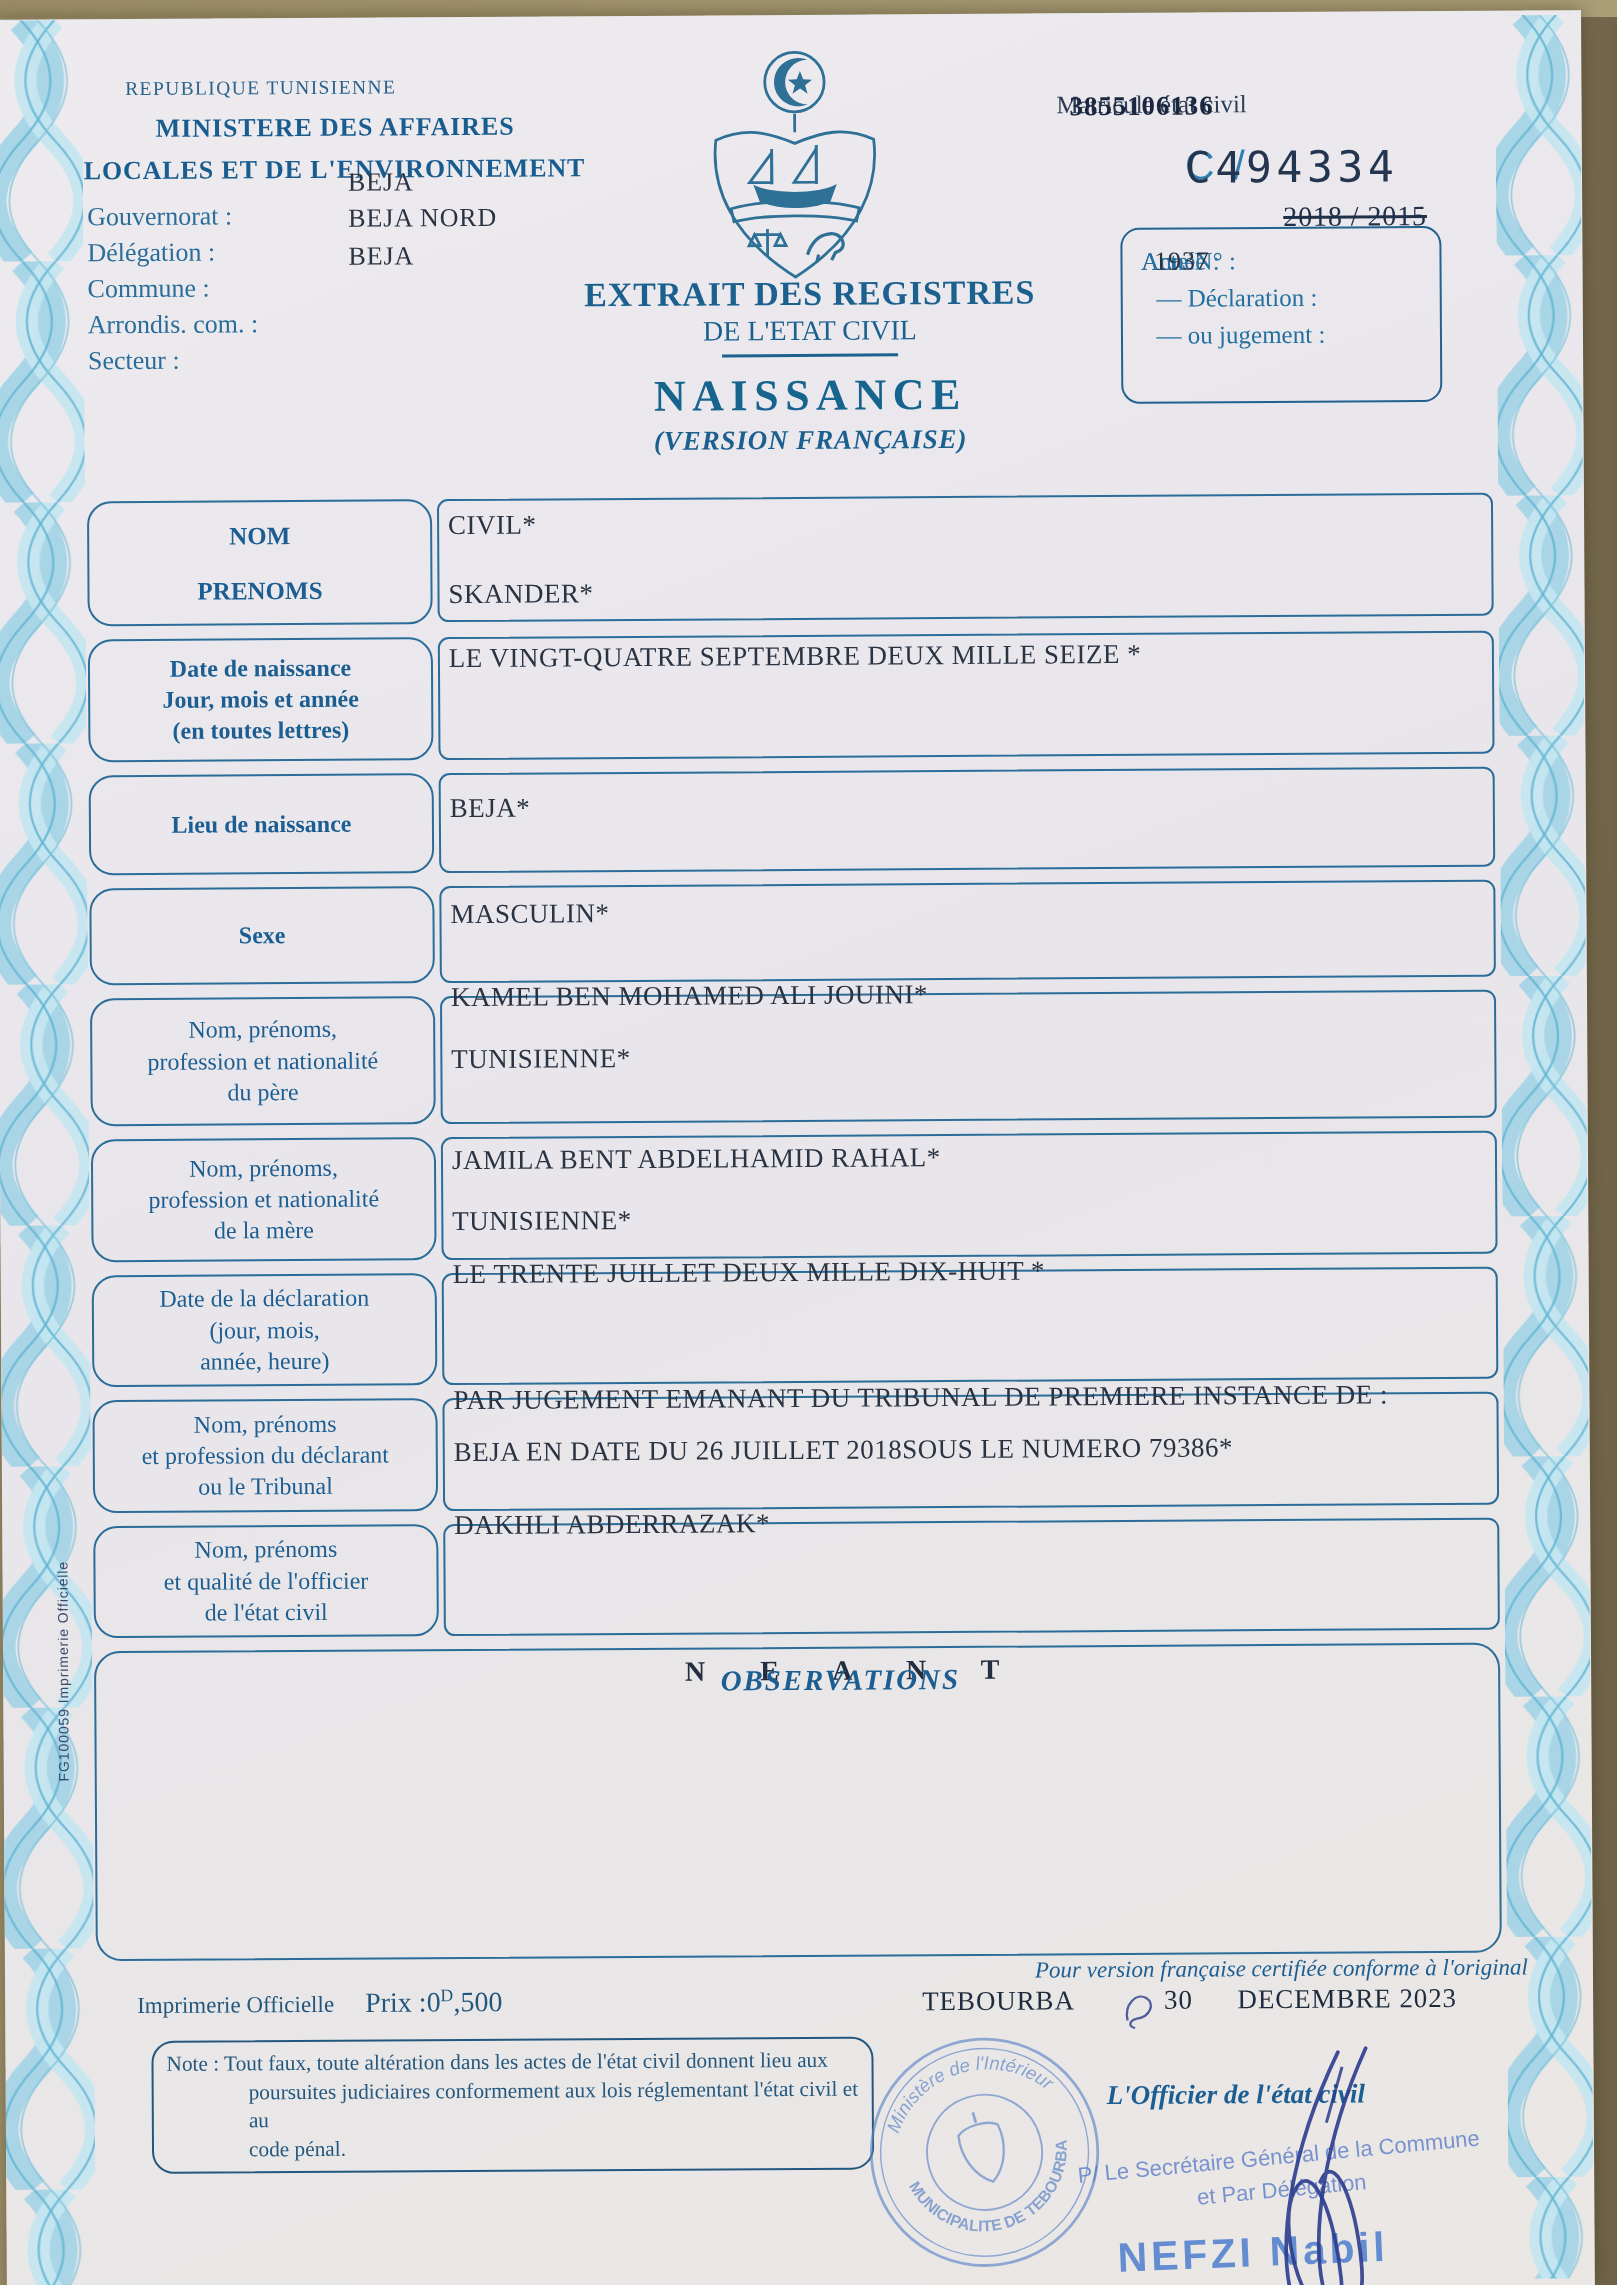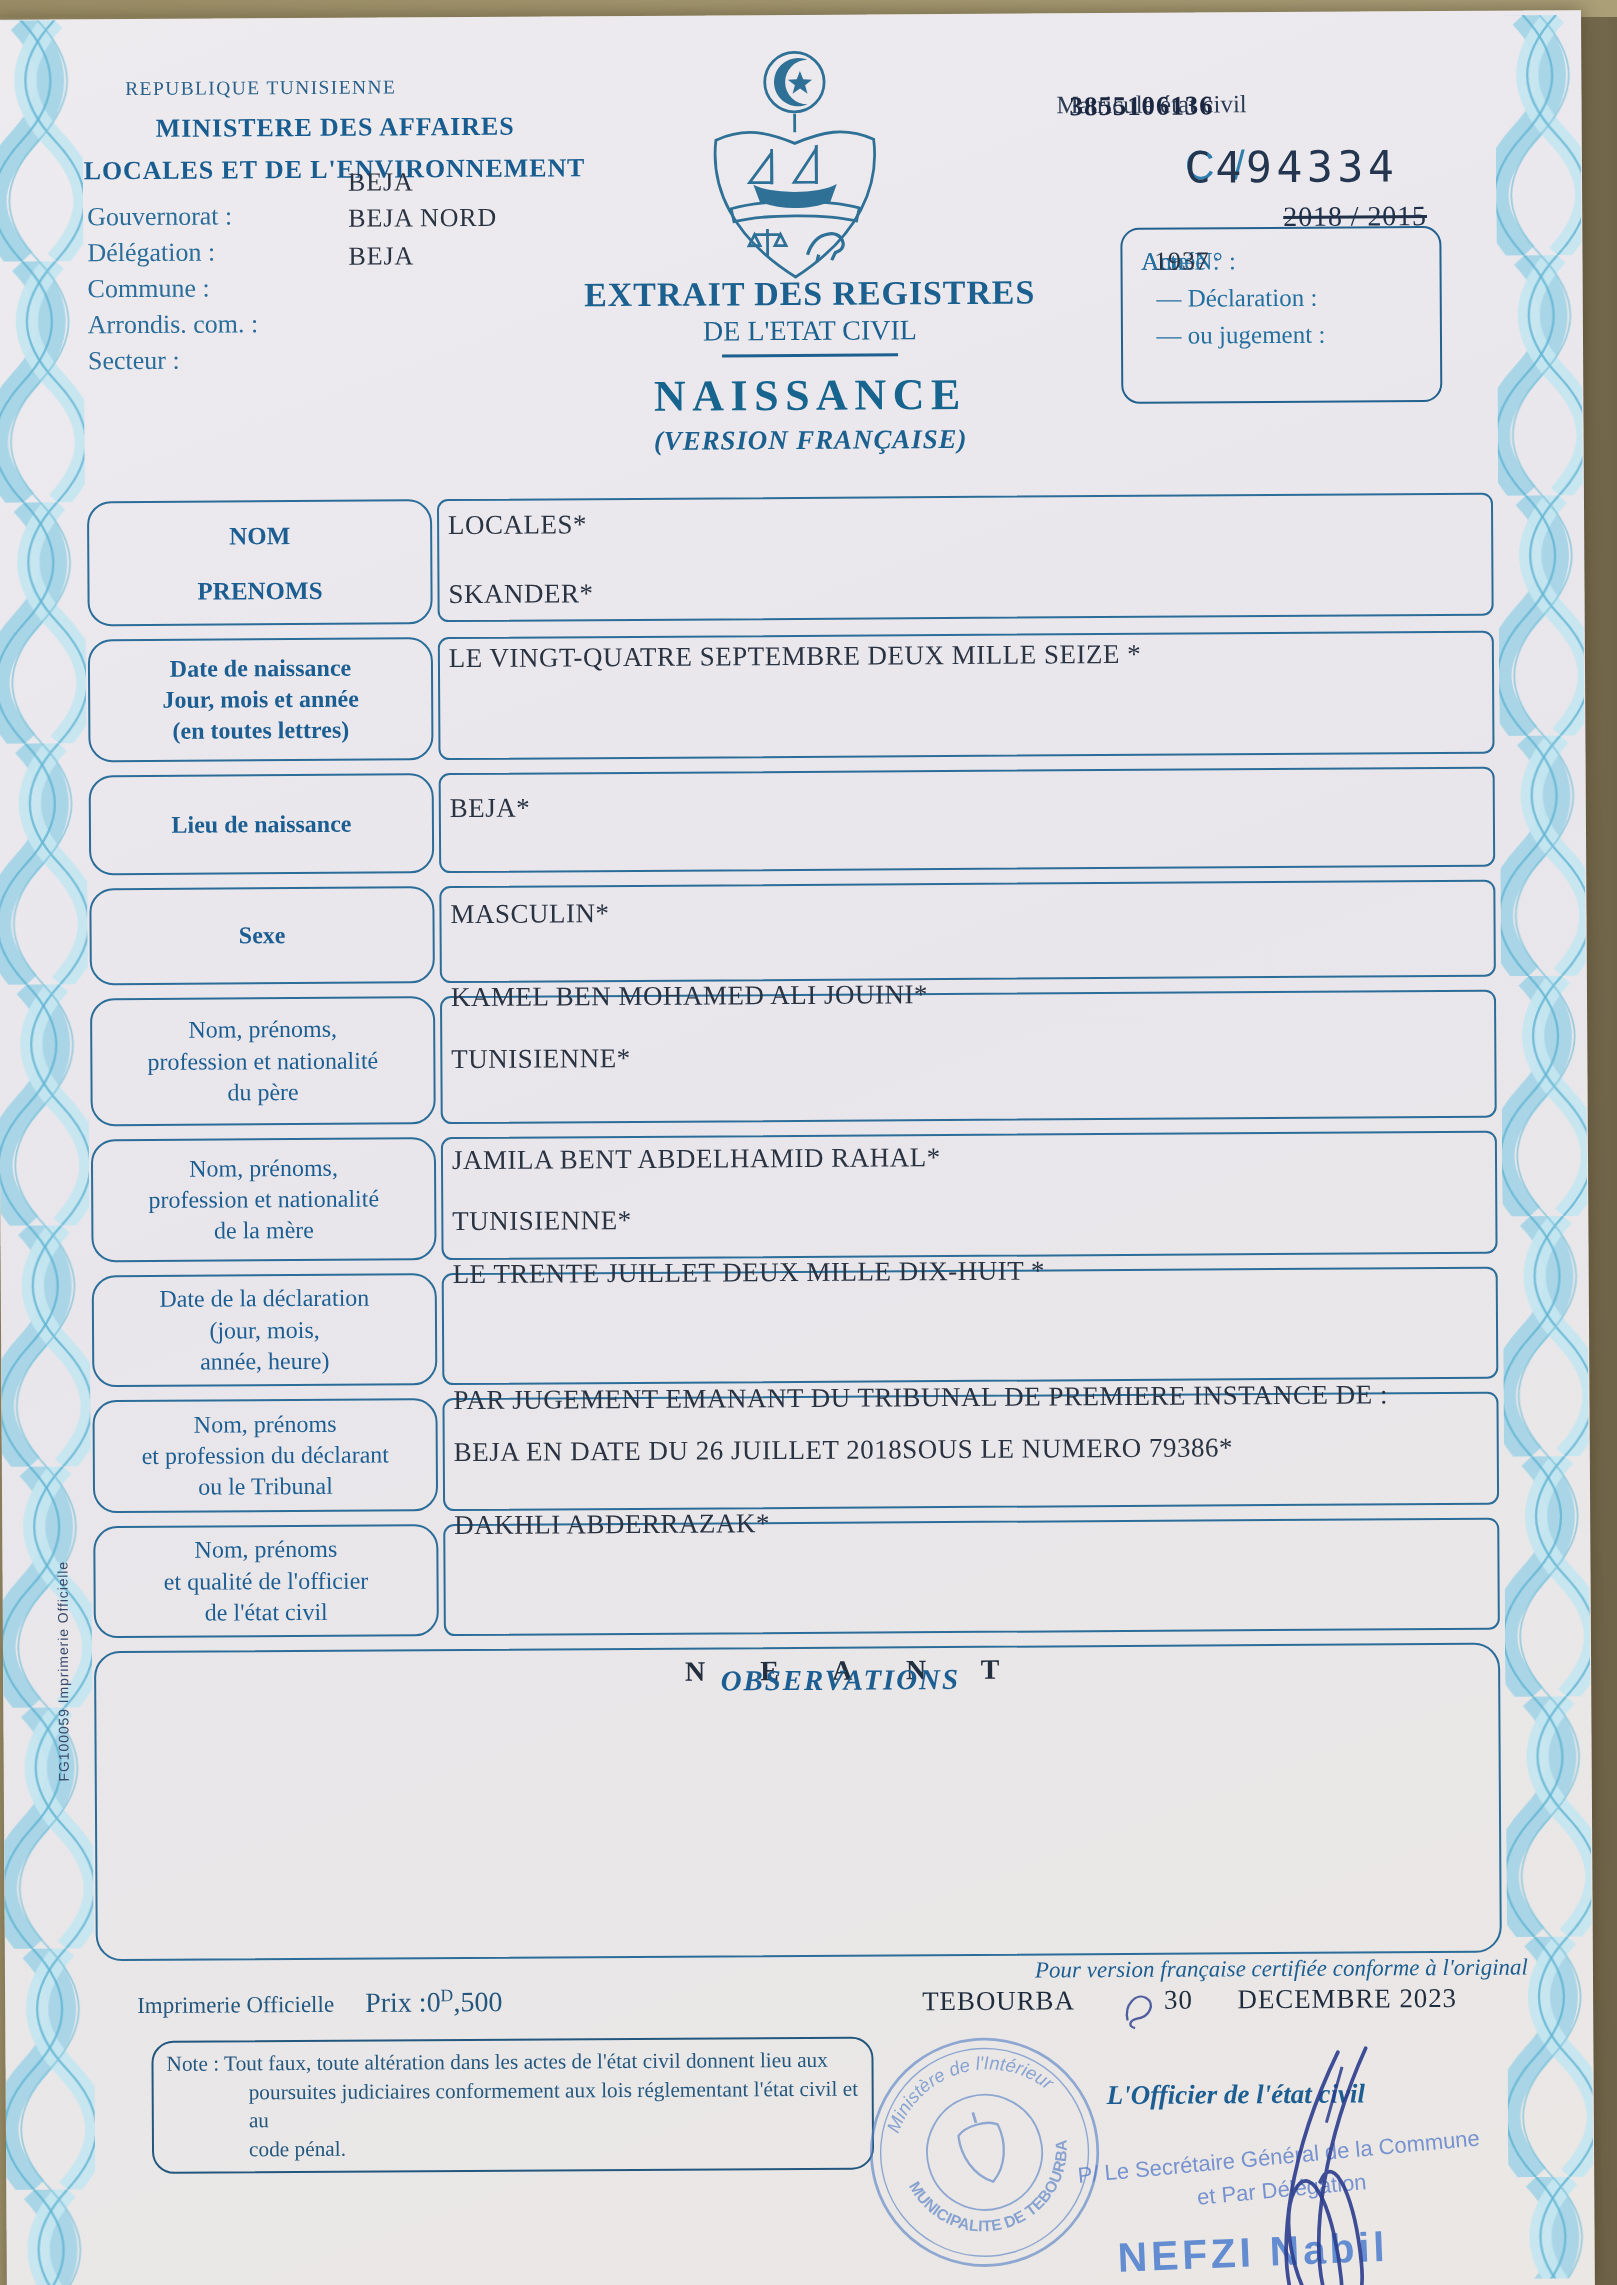--- a/index.html
+++ b/index.html
@@ -178,21 +178,21 @@
         </div>
       </div>
 
       <div class="form" id="form-rows">
           <div class="row r0 b">
             <div class="rl">
               <div>NOM</div>
               <div>PRENOMS</div>
             </div>
             <div class="rv" style="height: 119px;">
-              <div class="typed" style="top: 9.3px;">LOCALES*</div>
+              <div class="typed" style="top: 9.3px;">CIVIL*</div>
               <div class="typed" style="top: 78px;">SKANDER*</div>
             </div>
           </div>
           <div class="row r1 b">
             <div class="rl">
               <div>Date de naissance</div>
               <div>Jour, mois et année</div>
               <div>(en toutes lettres)</div>
             </div>
             <div class="rv" style="height: 119px;">

